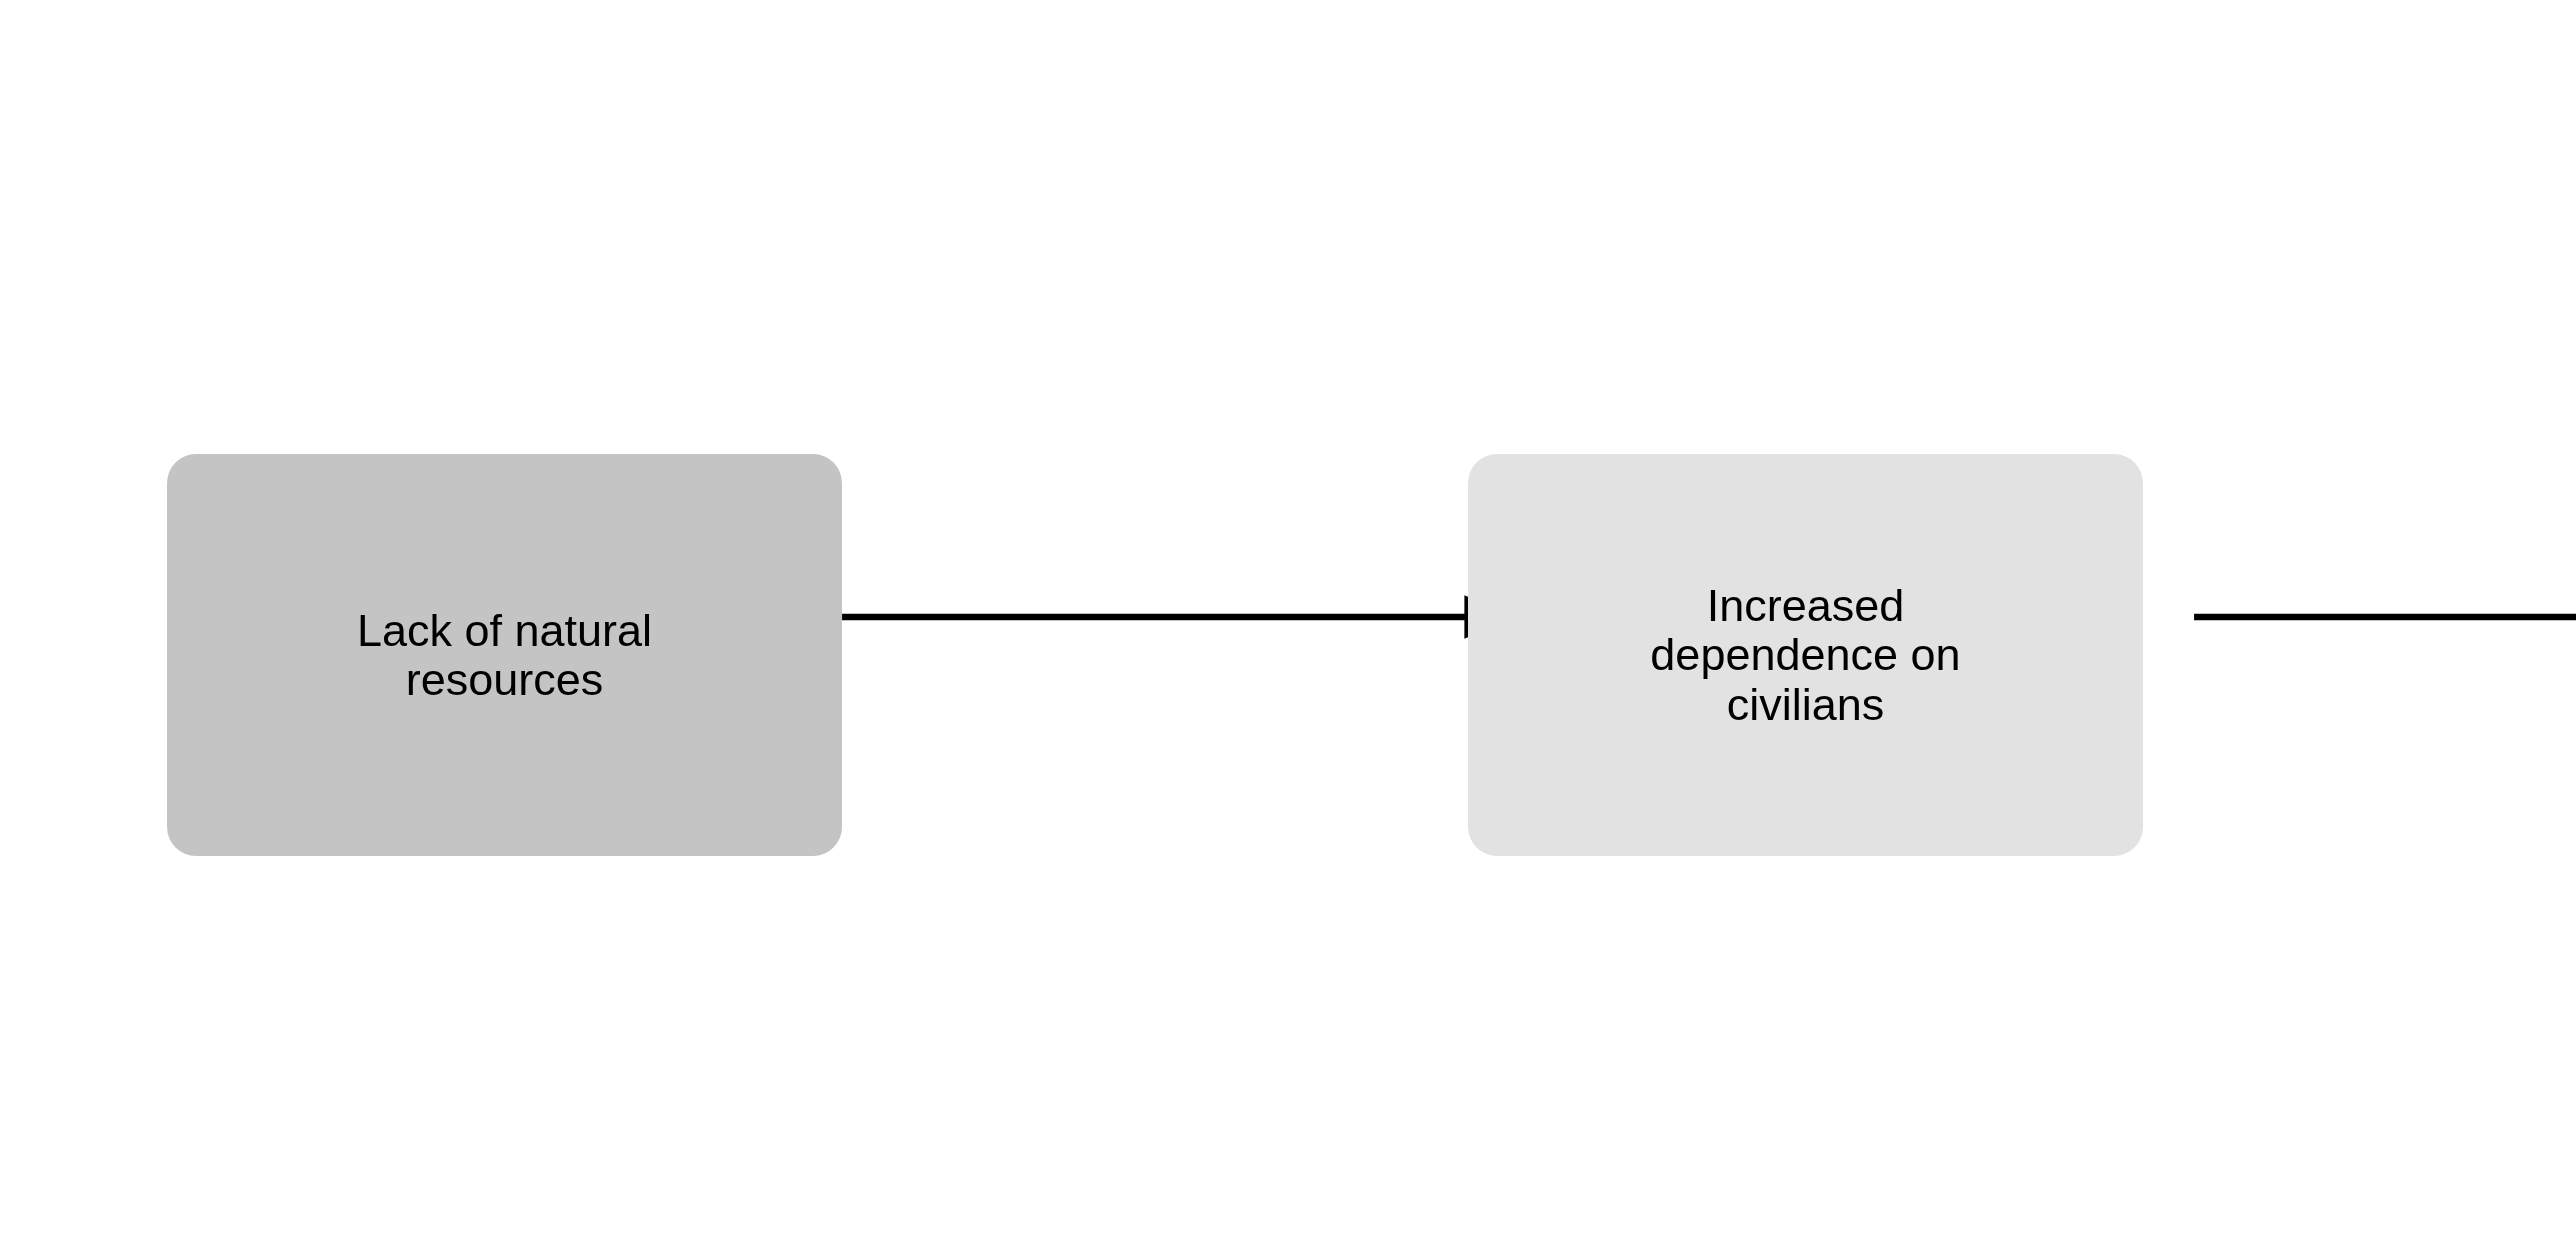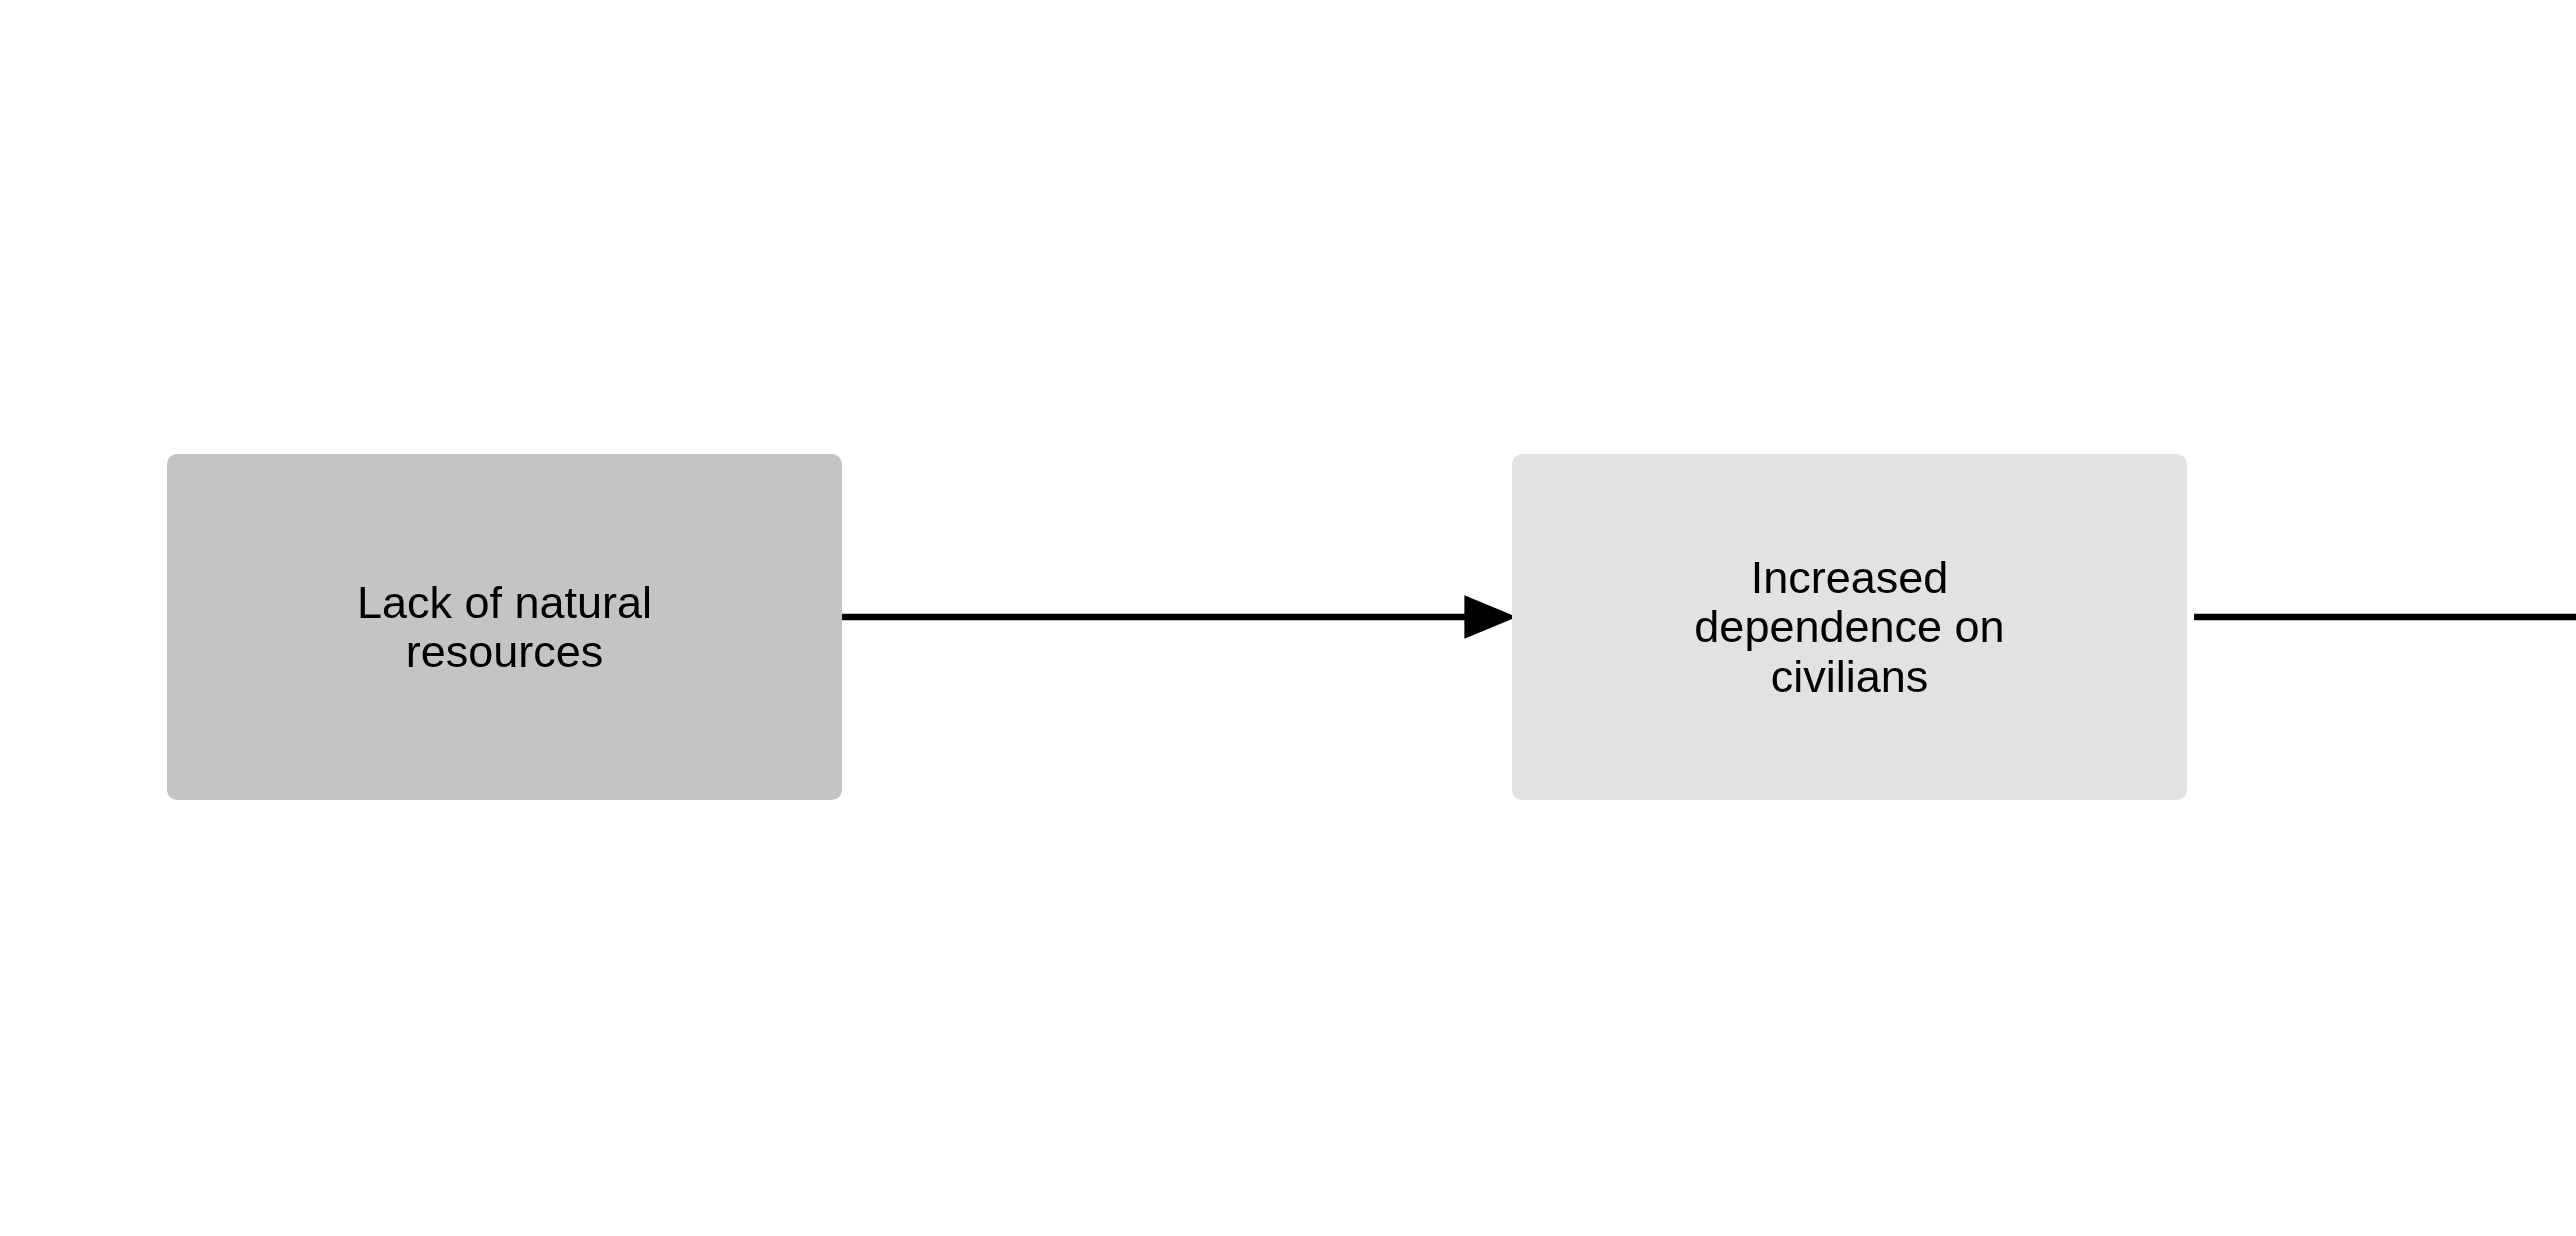--- a/index.html
+++ b/index.html
@@ -12,23 +12,23 @@
   .canvas {
     position: relative;
     width: 3709px;
     height: 1236px;
     background: #ffffff;
     overflow: hidden;
   }
   .node {
     position: absolute;
     top: 454px;
-    height: 346px;
+    height: 402px;
     width: 675px;
-    border-radius: 10px;
+    border-radius: 29px;
     display: flex;
     align-items: center;
     justify-content: center;
   }
   .node-label {
     white-space: pre-line;
     text-align: center;
     color: #000000;
     font-size: 45px;
     line-height: 1.1;
@@ -51,21 +51,21 @@
   <div class="node" style="left: 167px; background-color: rgb(196, 196, 196);">
     <div class="node-label">Lack of natural
 resources</div>
   </div>
 
   <svg class="edge edge-1" viewBox="0 0 1310 132" style="color: rgb(0, 0, 0);">
     <line x1="0" y1="66" x2="1215" y2="66" stroke="currentColor" stroke-width="13"></line>
     <polygon points="1310,66 1208,24 1208,108" fill="currentColor"></polygon>
   </svg>
 
-  <div class="node" style="left: 1512px; background-color: rgb(226, 226, 226);">
+  <div class="node" style="left: 1468px; background-color: rgb(226, 226, 226);">
     <div class="node-label">Increased
 dependence on
 civilians</div>
   </div>
 
   <svg class="edge edge-2" viewBox="0 0 1310 132" style="color: rgb(0, 0, 0);">
     <line x1="0" y1="66" x2="1215" y2="66" stroke="currentColor" stroke-width="13"></line>
     <polygon points="1310,66 1208,24 1208,108" fill="currentColor"></polygon>
   </svg>
 

